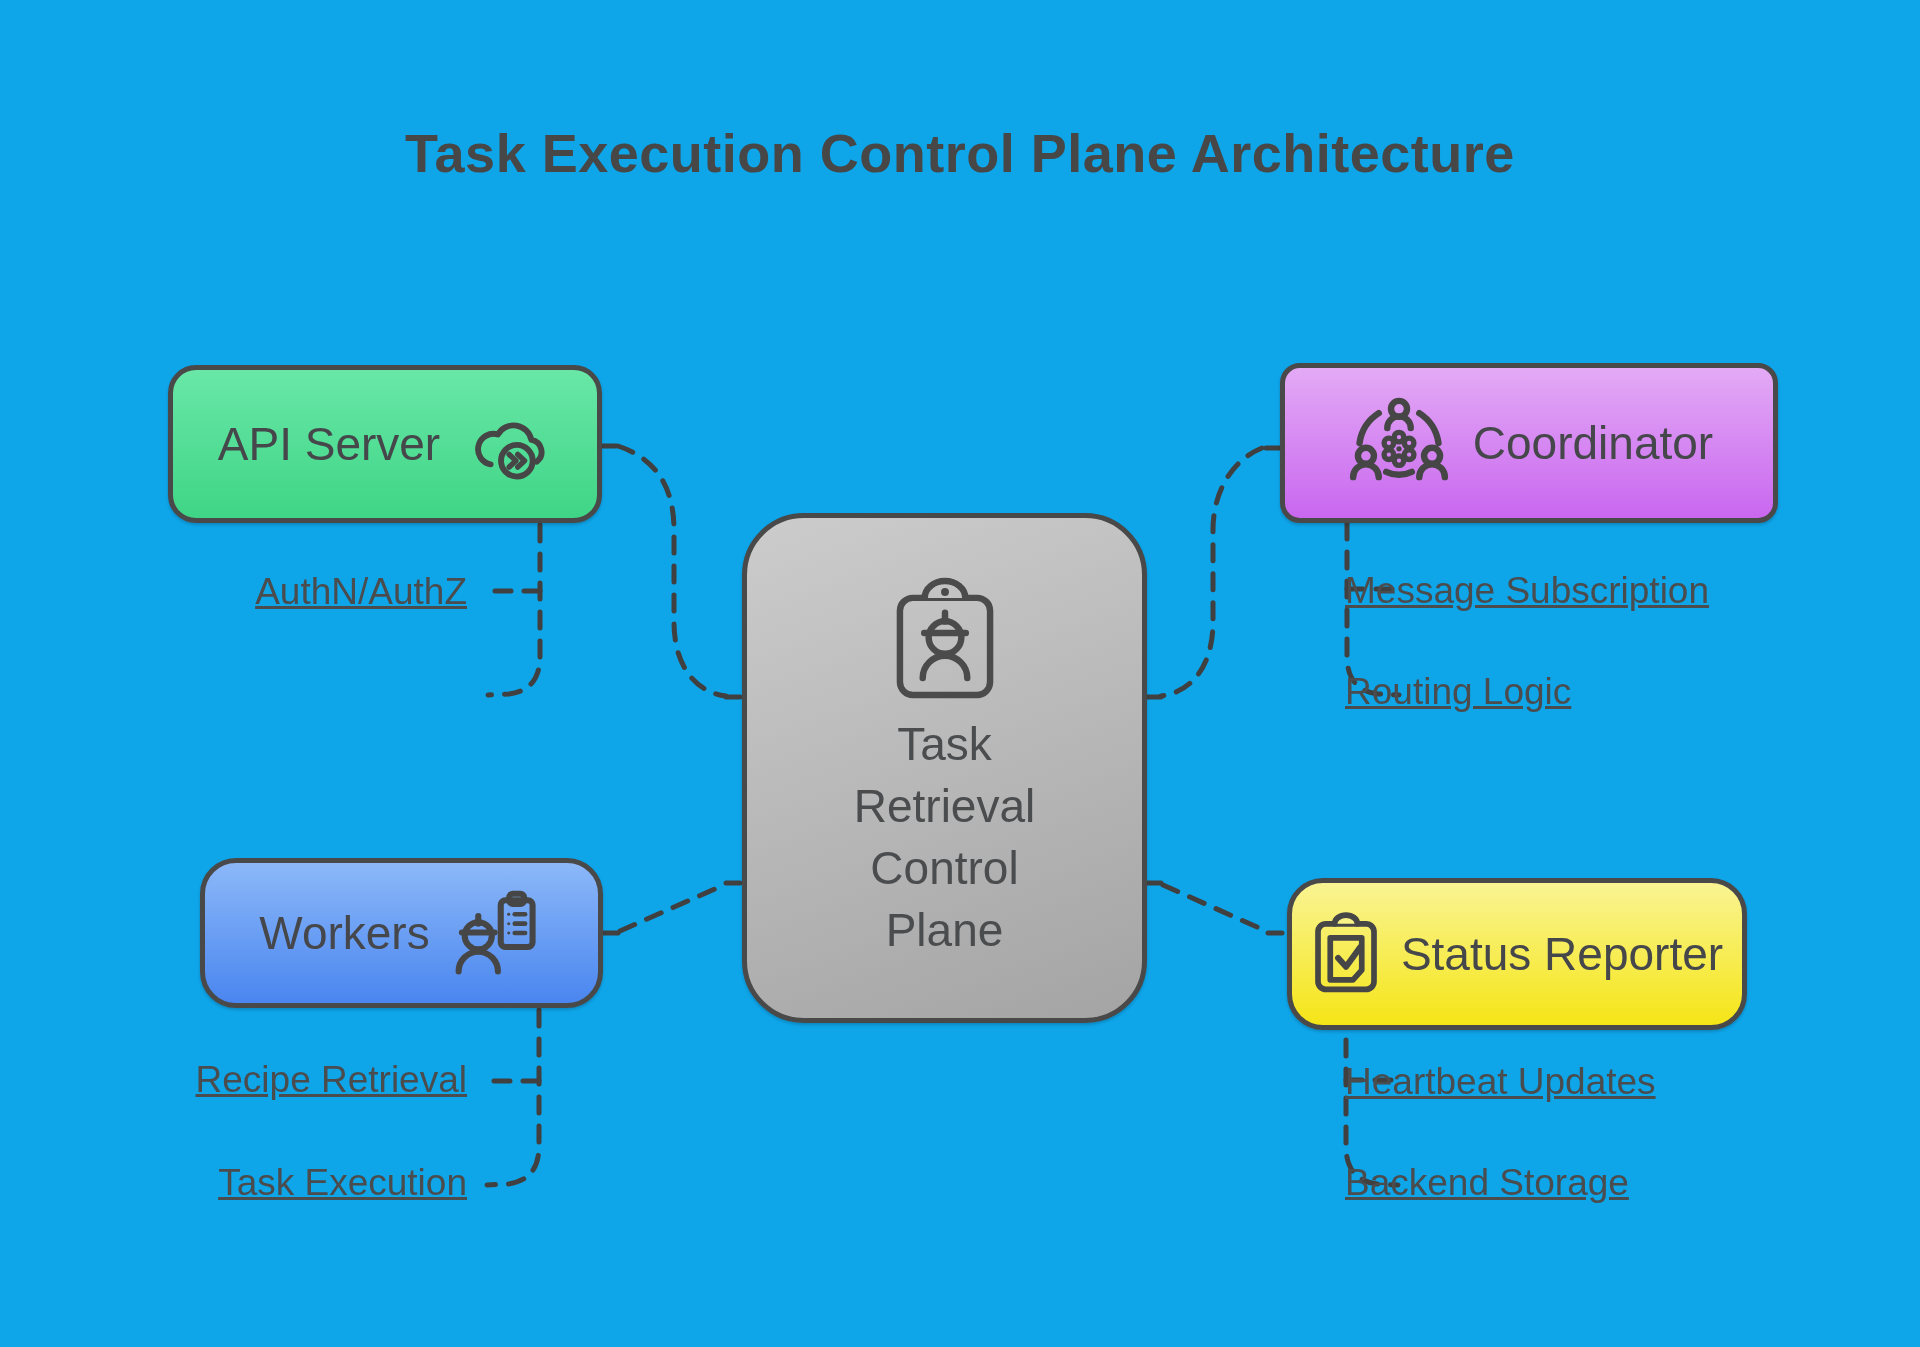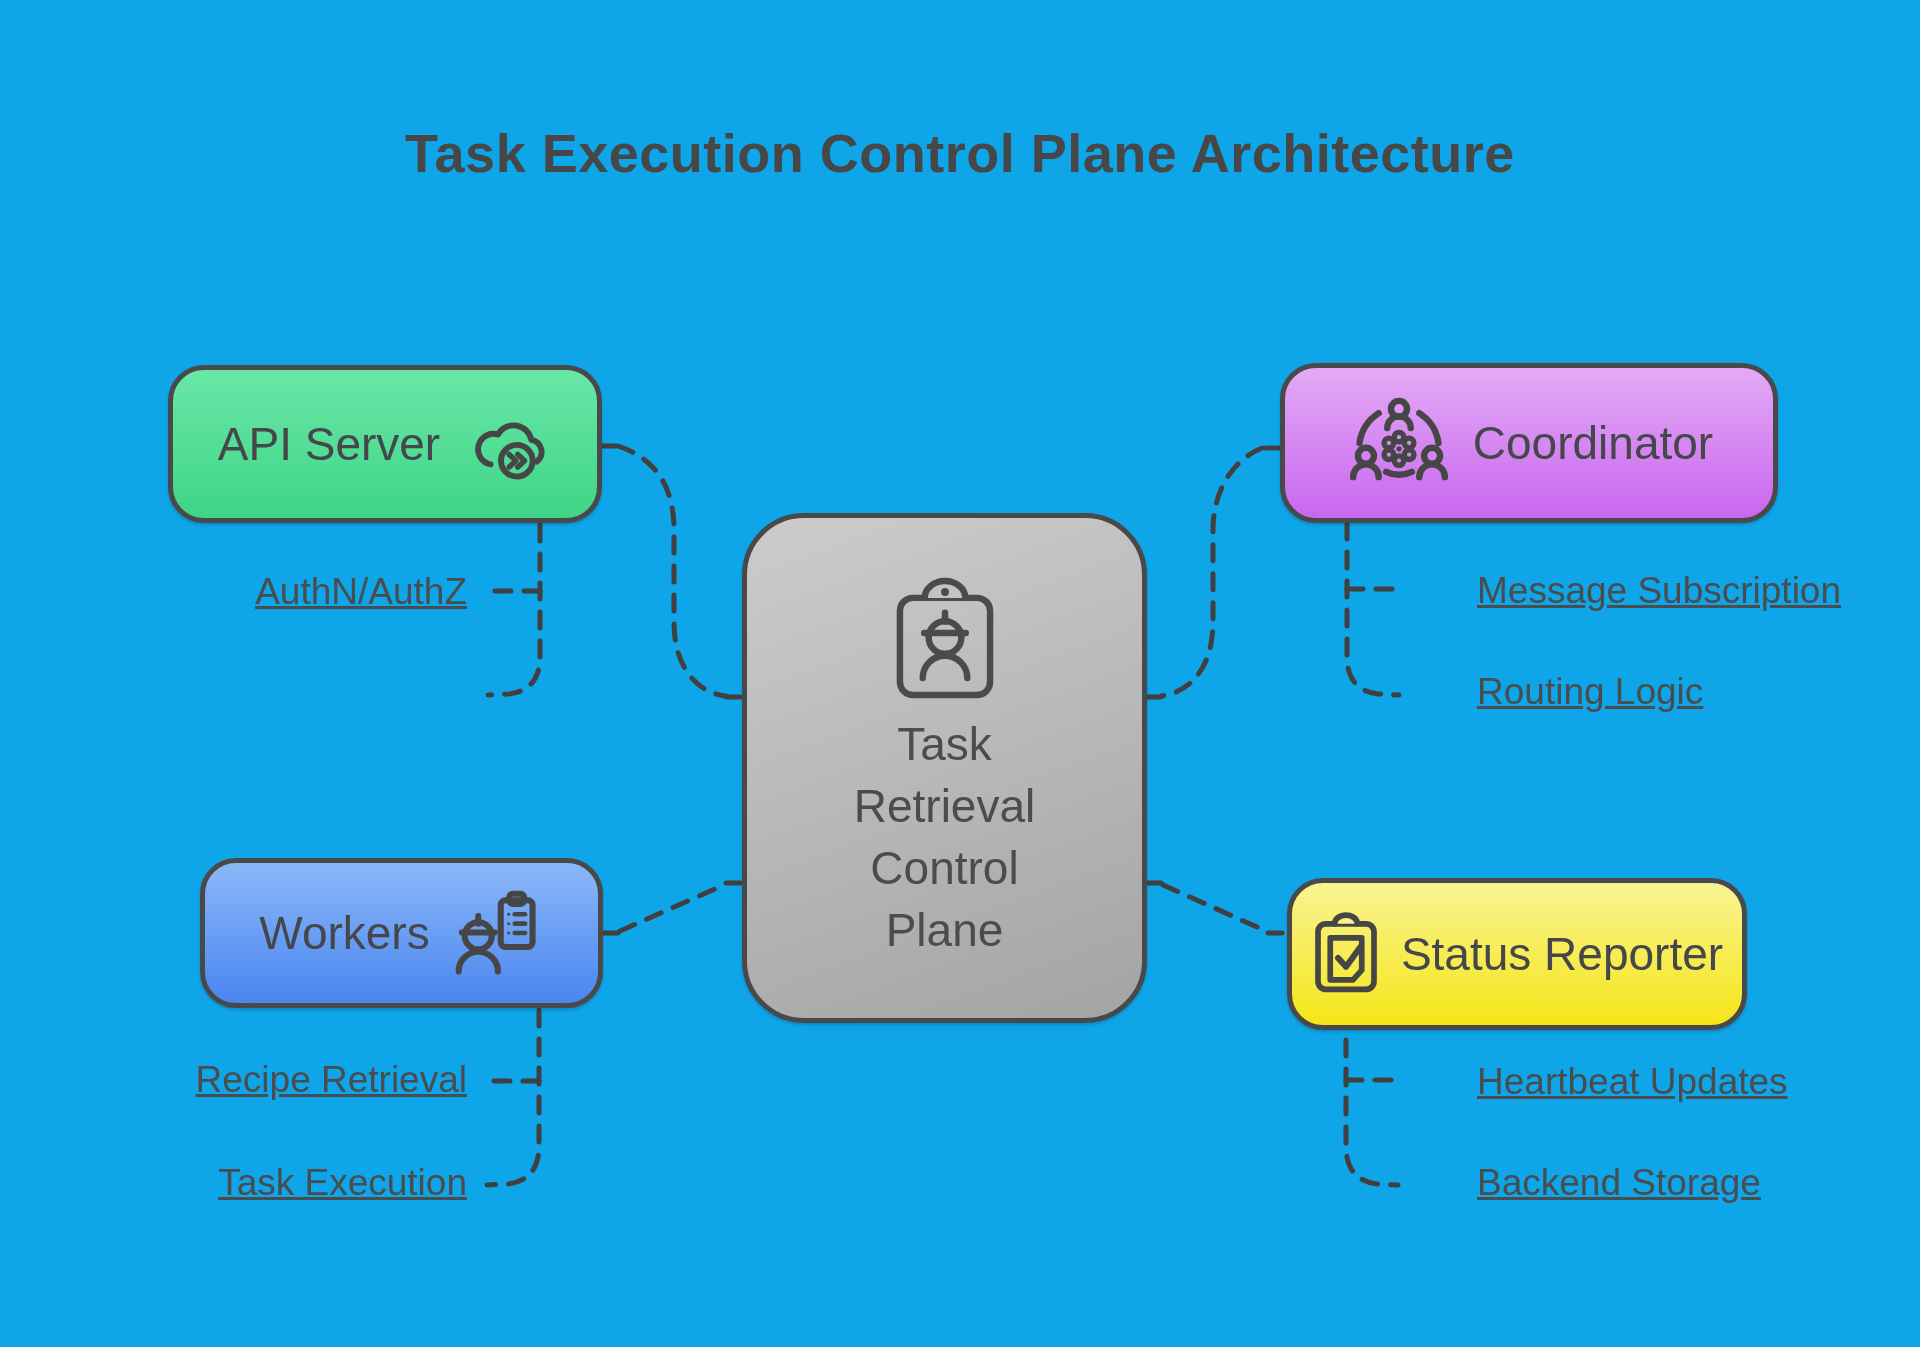--- a/index.html
+++ b/index.html
@@ -12,41 +12,41 @@
     font-size:54px;font-weight:bold;color:#474747;letter-spacing:.5px;
   }
   .connectors{position:absolute;left:0;top:0;}
   .node{
     position:absolute;box-sizing:border-box;border:5px solid #494949;
     display:flex;align-items:center;justify-content:center;gap:20px;
     border-radius:36px;box-shadow:0 2px 3px rgba(0,0,0,.18);
   }
   .node-label{font-size:46px;color:#45474b;white-space:nowrap;}
   .node-green {left:168px; top:365px; width:434px; height:158px;
-    background:linear-gradient(180deg,#69e7a7 0%,#3fd586 100%);}
+    background:linear-gradient(180deg,#69e7a7 0%,#3fd586 100%);border-radius:28px;}
   .node-purple{left:1280px;top:363px; width:498px; height:160px;
-    background:linear-gradient(180deg,#e3aaf5 0%,#c967ef 100%);}
+    background:linear-gradient(180deg,#e3aaf5 0%,#c967ef 100%);border-radius:20px;}
   .node-blue  {left:200px; top:858px; width:403px; height:150px;
     background:linear-gradient(180deg,#8cb8f8 0%,#4a86f0 100%);text-align:center;}
   .node-yellow{left:1287px;top:858px; width:460px; height:152px;
     background:linear-gradient(180deg,#f9f493 0%,#f5e517 100%);margin-top:20px;}
   .node-center{
     left:742px;top:513px;width:405px;height:510px;border-radius:62px;
     background:linear-gradient(160deg,#cccccc 0%,#a4a4a4 100%);
     flex-direction:column;gap:14px;
   }
   .center-text{display:flex;flex-direction:column;align-items:center;}
   .center-line{font-size:46px;line-height:62px;color:#4a4c4e;}
   .feature{
     position:absolute;font-size:37px;color:#4a4c4e;white-space:nowrap;
     transform:translateY(-50%);
     text-decoration:underline;
   }
   .feature.left{right:1453px;text-align:right;}
-  .feature.right{left:1477px;text-align:left;}
+  .feature.right{left:1345px;text-align:left;}
   .icon{display:block;flex:0 0 auto;}
 </style>
 </head>
 <body>
 
 <div class="stage">
 
   <div class="title">Task Execution Control Plane Architecture</div>
 
   <svg class="connectors" width="1920" height="1347" viewBox="0 0 1920 1347">

